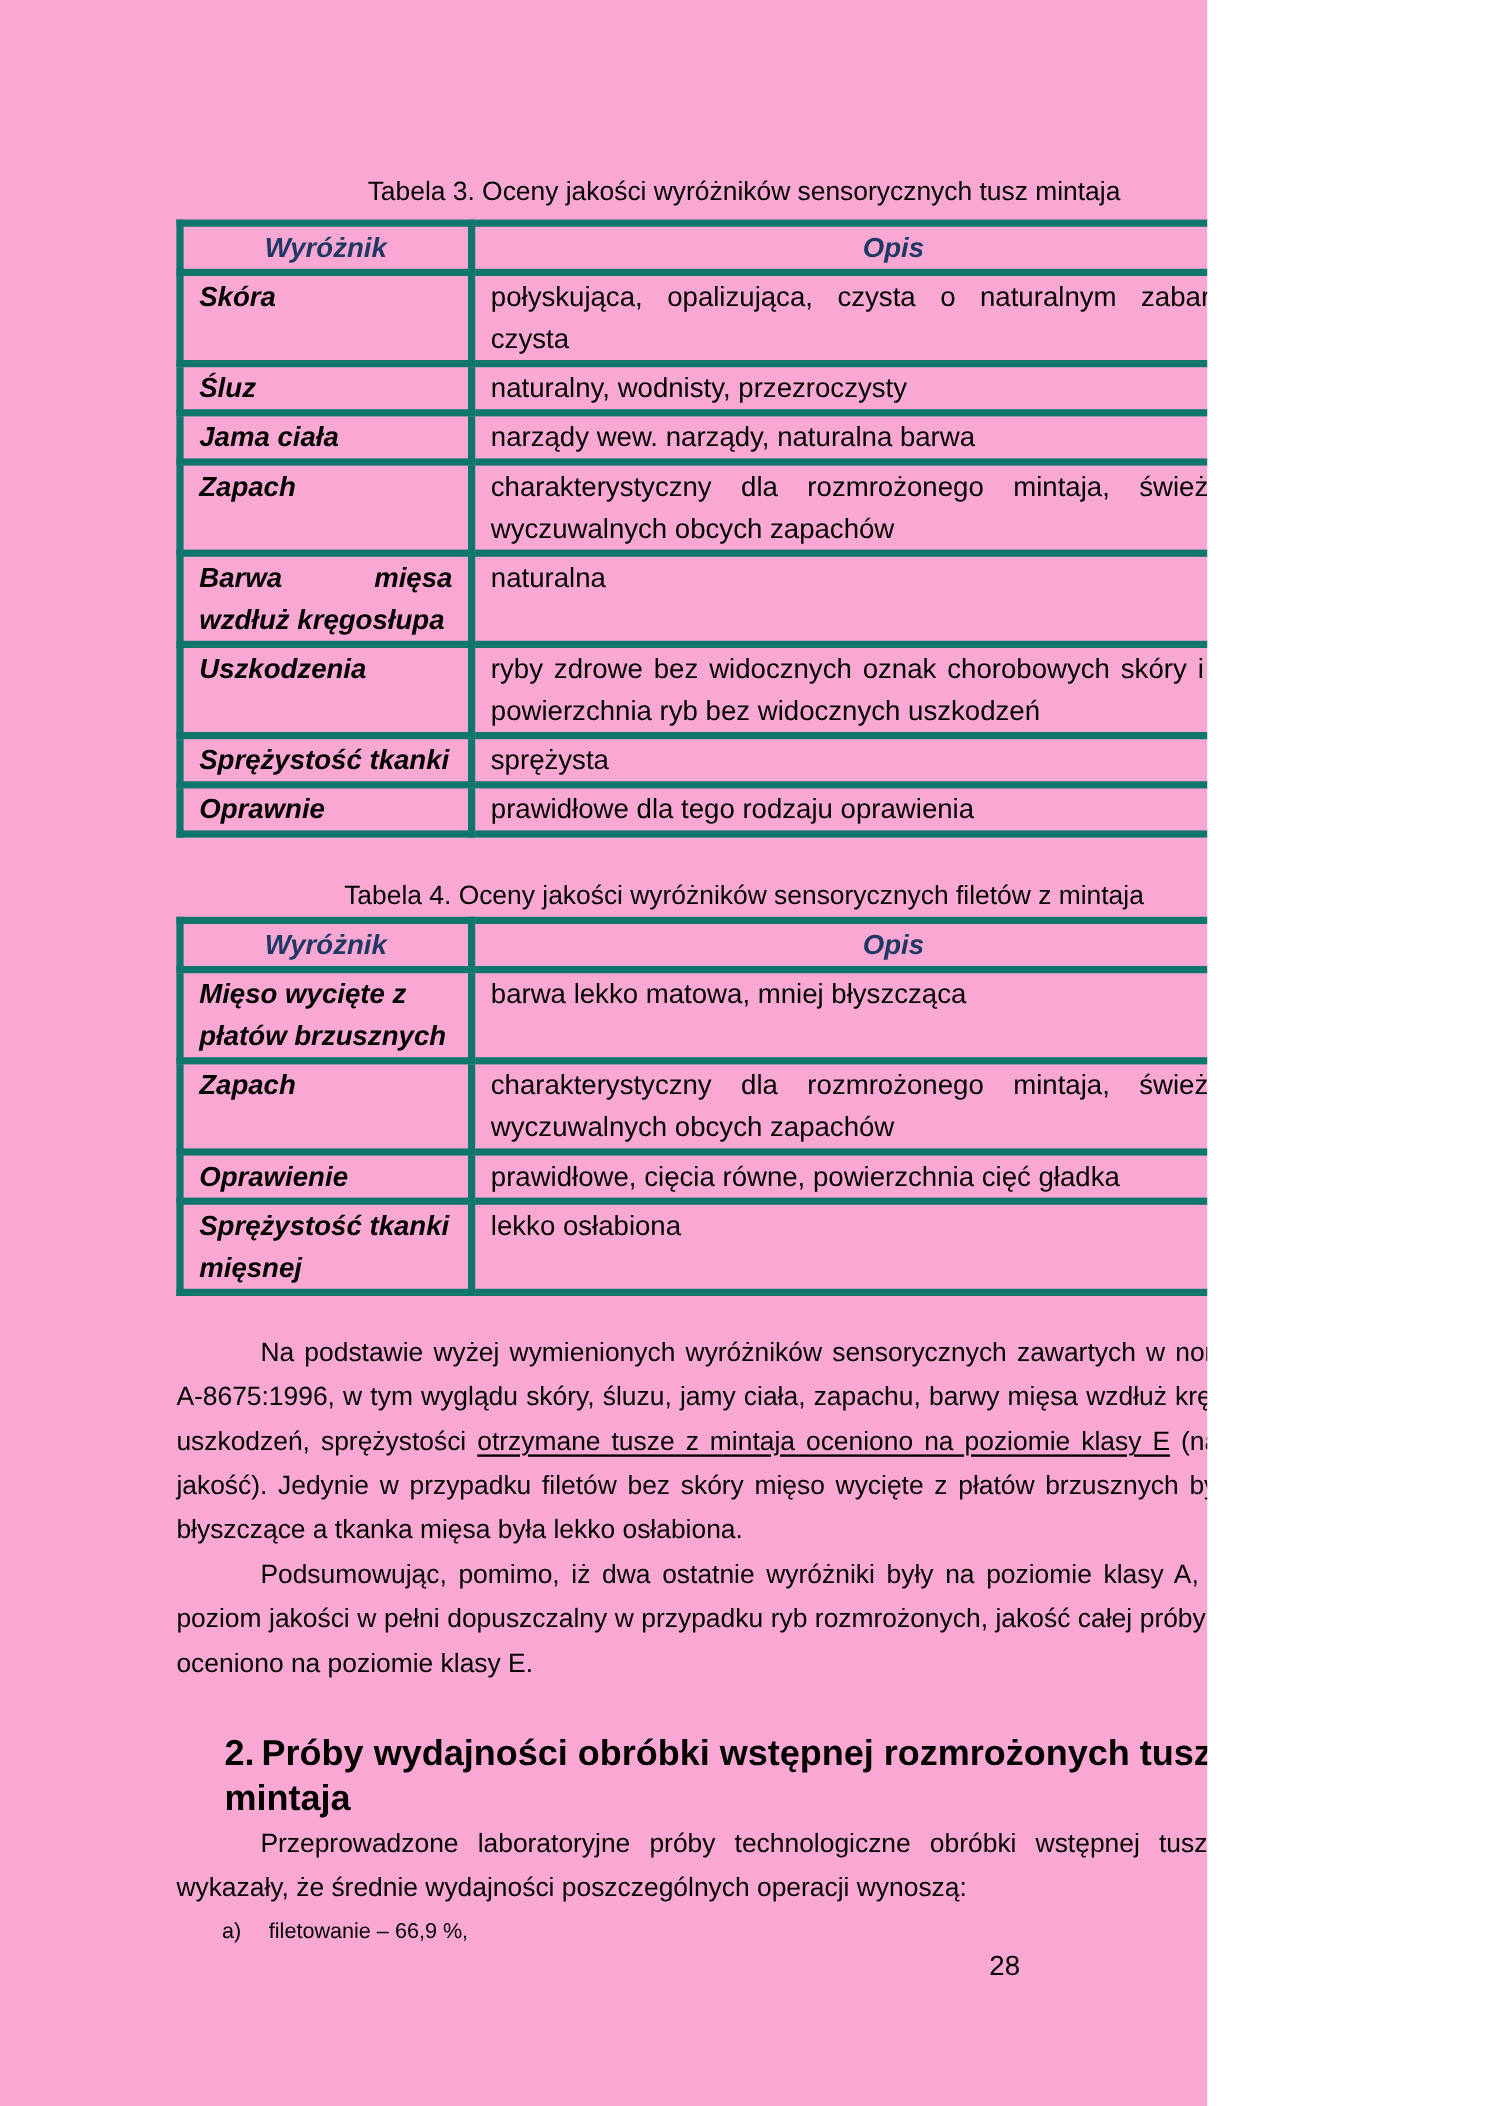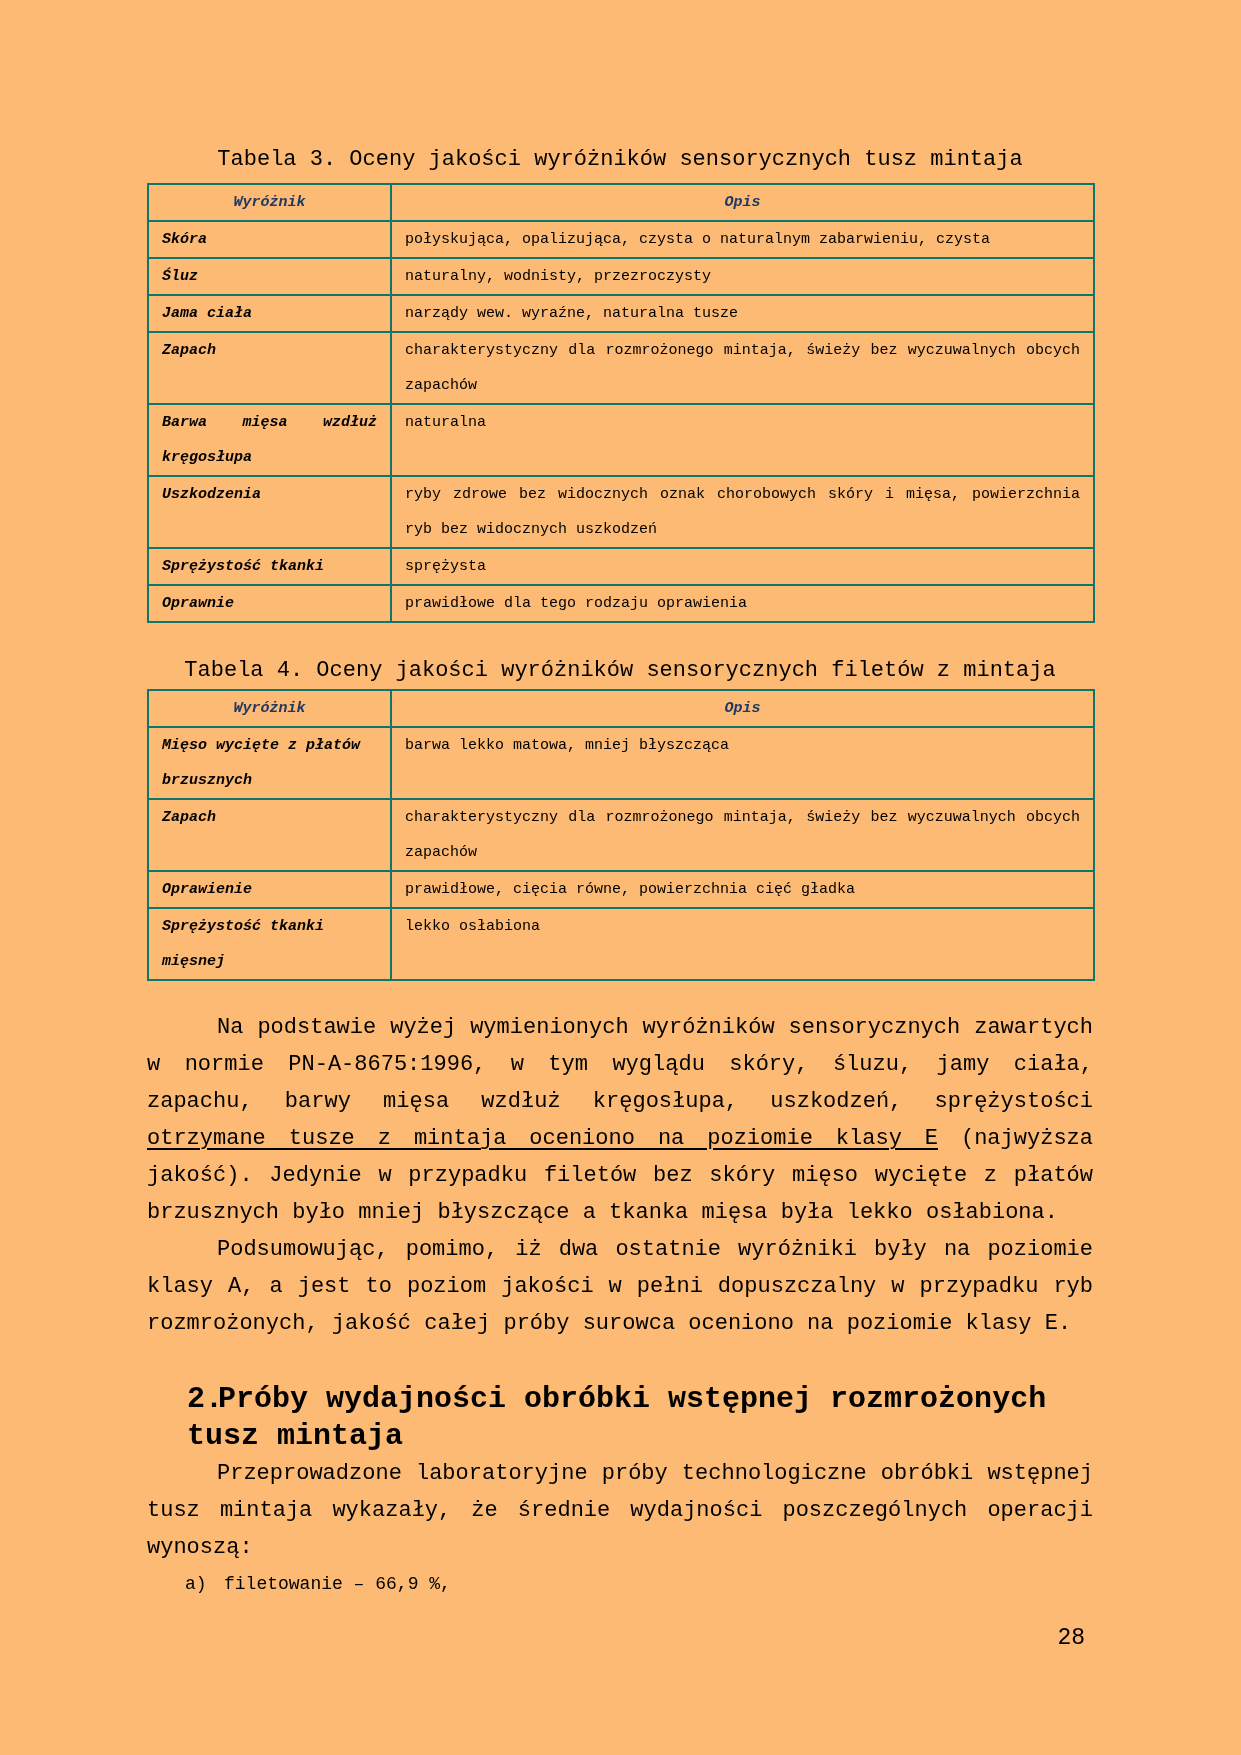--- a/index.html
+++ b/index.html
@@ -2,25 +2,25 @@
 <html lang="pl"><head>
 <meta charset="utf-8">
 <style>
   html, body {
     margin: 0;
     padding: 0;
     background: #ffffff;
   }
   .page {
     position: relative;
-    width: 1241px;
+    width: 1006px;
     height: 1755px;
-    background: #fdba74;
+    background: #f9a8d4;
     color: #000000;
-    font-family: Liberation Mono, monospace;
+    font-family: Liberation Sans, sans-serif;
     overflow: hidden;
   }
   .content {
     position: absolute;
     left: 147px;
     top: 0;
     width: 946px;
   }
   .tbl-title {
     margin: 0;
@@ -33,23 +33,23 @@
   .t4-title { margin-top: 29px; margin-bottom: 0; }
 
   table.qtable {
     border-collapse: collapse;
     width: 946px;
     table-layout: fixed;
     border: 2px solid #000;
   }
   table.qtable th,
   table.qtable td {
-    border: 2px solid #0f766e;
+    border: 6px solid #0f766e;
     padding: 0 13px;
-    font-size: 15px;
+    font-size: 23px;
     line-height: 35px;
     vertical-align: top;
     overflow: hidden;
   }
   table.qtable th {
     font-weight: bold;
     font-style: italic;
     text-align: center;
     color: #1f3864;
   }
@@ -119,21 +119,21 @@
       <tr>
         <td class="lbl">Skóra</td>
         <td class="desc">połyskująca, opalizująca, czysta o naturalnym zabarwieniu, czysta</td>
       </tr>
       <tr>
         <td class="lbl">Śluz</td>
         <td class="desc">naturalny, wodnisty, przezroczysty</td>
       </tr>
       <tr>
         <td class="lbl">Jama ciała</td>
-        <td class="desc">narządy wew. wyraźne, naturalna tusze</td>
+        <td class="desc">narządy wew. narządy, naturalna barwa</td>
       </tr>
       <tr>
         <td class="lbl">Zapach</td>
         <td class="desc">charakterystyczny dla rozmrożonego mintaja, świeży bez wyczuwalnych obcych zapachów</td>
       </tr>
       <tr>
         <td class="lbl">Barwa mięsa wzdłuż kręgosłupa</td>
         <td class="desc">naturalna</td>
       </tr>
       <tr>

